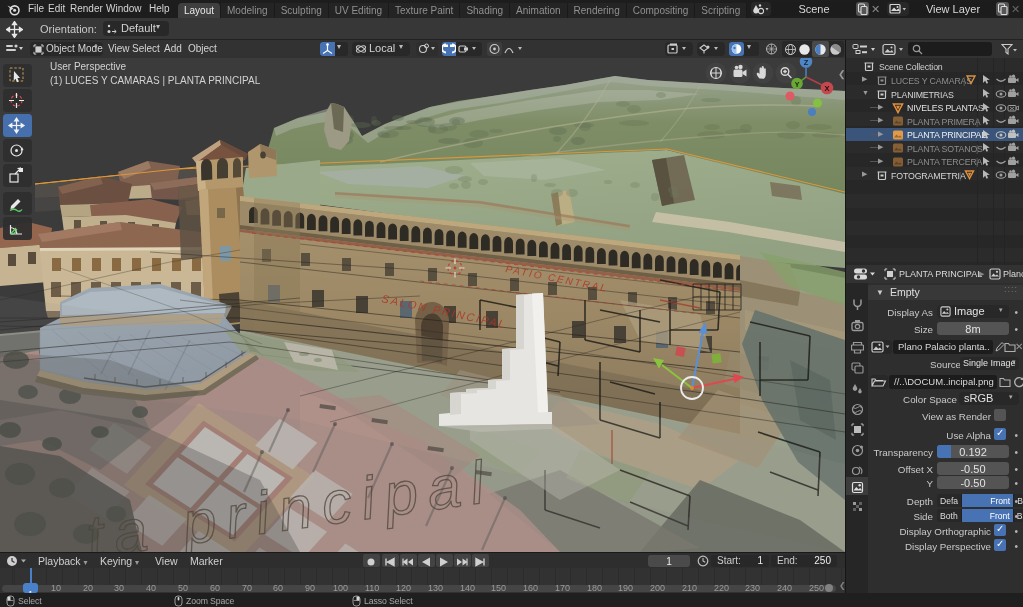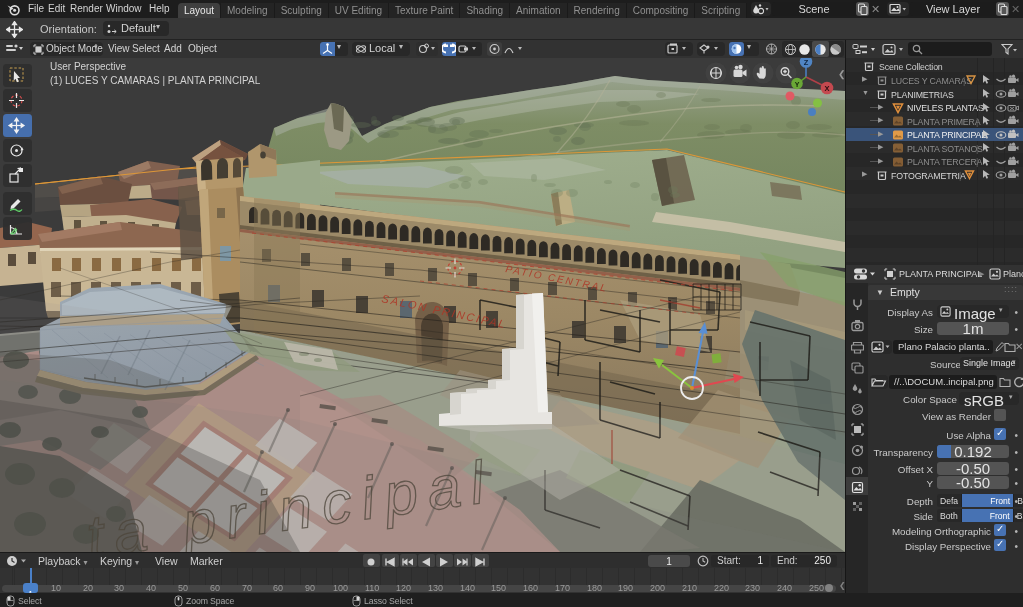--- a/index.html
+++ b/index.html
@@ -27,21 +27,21 @@
 .vbtn { background:#545454; border-radius:3px; display:flex; align-items:center; justify-content:center; }
 .olrow { left:0; width:177px; height:13.6px; }
 .olrow .exp { position:absolute; top:2px; color:#999; font-size:7px; }
 .olrow .oli { position:absolute; top:1px; }
 .olrow .olt { position:absolute; top:2.5px; font-size:8.8px; letter-spacing:-0.15px; white-space:nowrap; }
 .olrow .ic-arr { left:134px; }
 .olrow .ic-eye { left:149px; }
 .olrow .ic-cam { left:161px; }
 .olrow .tree { position:absolute; left:24px; top:6px; width:8px; height:1px; background:#555; }
 .pl { position:absolute; font-size:9.8px; color:#cacaca; white-space:nowrap; }
-.pv { font-size:15px; color:#e2e2e2; white-space:nowrap; }
+.pv { font-size:11px; color:#e2e2e2; white-space:nowrap; }
 .pdot { position:absolute; right:5px; font-size:10px; color:#b5b5b5; }
 .chk { width:12px; height:12px; background:#4772b3; border-radius:2px; }
 .chk::after { content:"\2713"; position:absolute; left:2px; top:-1px; color:#fff; font-size:10px; }
 .seg { height:13px; display:flex; }
 .sg { font-size:8.6px; color:#ddd; background:#282828; padding:1.5px 3px 0; border-right:1px solid #1f1f1f; }
 .sg:first-child { border-radius:3px 0 0 3px; }
 .sg:last-child { border-radius:0 3px 3px 0; border-right:none; }
 .sg.on { background:#4772b3; color:#fff;padding-left:28px; }
 .tmenu { top:2px; font-size:10.5px; color:#d0d0d0; }
 .tmenu v { font-size:8px; color:#999; font-style:normal; }
@@ -1140,21 +1140,21 @@
           <rect x="1" y="1" width="10" height="10" rx="1.5" fill="none" stroke="#ccc" stroke-width="1.2"></rect>
           <path d="M2 8.5 l2.5-3 2 2 1.5-1 2 2z" fill="#ccc"></path>
           <circle cx="8" cy="3.8" r="1.1" fill="#ccc"></circle>
         </svg>
       <span class="abs pv" style="left:17px;top:0px">Image</span>
       <span class="abs" style="left:62px;top:1px;color:#aaa;font-size:7px">▾</span>
     </div>
     <span class="pdot" style="top:42px">•</span>
     <span class="pl" style="top:59px;right:90px">Size</span>
     <div class="vbtn abs" style="left:91px;top:57px;width:72px;height:13px">
-        <span class="pv">1m</span>
+        <span class="pv">8m</span>
       </div>
     <span class="pdot" style="top:59px">•</span>
     <div class="btn abs" style="left:24px;top:75px;width:22px;height:14px"><svg width="22" height="14" viewBox="0 0 22 14">
           <rect x="2" y="2" width="11" height="10" rx="1.5" fill="none" stroke="#ccc" stroke-width="1.2"></rect>
           <path d="M3 10 l3-3.5 2.3 2.3 1.7-1.3 2 2.5z" fill="#ccc"></path>
           <circle cx="9.5" cy="4.8" r="1.1" fill="#ccc"></circle>
           <path d="M15.5 5.5 l4 0 -2 2.5z" fill="#bbb"></path>
         </svg></div>
     <div class="fld abs" style="left:47px;top:75px;width:100px;height:14px">
         <span class="abs" style="left:5px;top:1px;font-size:9.5px;color:#d8d8d8;white-space:nowrap">Plano Palacio planta..</span>
@@ -1217,21 +1217,21 @@
         <span class="sg">Back</span>
       </div>
     <span class="pdot" style="top:231px">•</span>
     <span class="pl" style="top:246px;right:90px">Side</span>
     <div class="abs seg" style="left:91px;top:244px">
         <span class="sg">Both</span>
         <span class="sg on">Front</span>
         <span class="sg">Back</span>
       </div>
     <span class="pdot" style="top:246px">•</span>
-    <span class="pl" style="top:261px;right:32px">Modeling Orthographic</span>
+    <span class="pl" style="top:261px;right:32px">Display Orthographic</span>
     <div class="chk abs" style="left:148px;top:259px"></div>
     <span class="pdot" style="top:261px">•</span>
     <span class="pl" style="top:276px;right:32px">Display Perspective</span>
     <div class="chk abs" style="left:148px;top:274px"></div>
     <span class="pdot" style="top:276px">•</span>
   </div>
   <div id="statusbar" class="abs">
     <svg class="abs mouse" style="left:6px">
         <use href="#mouseL"></use>
       </svg>

